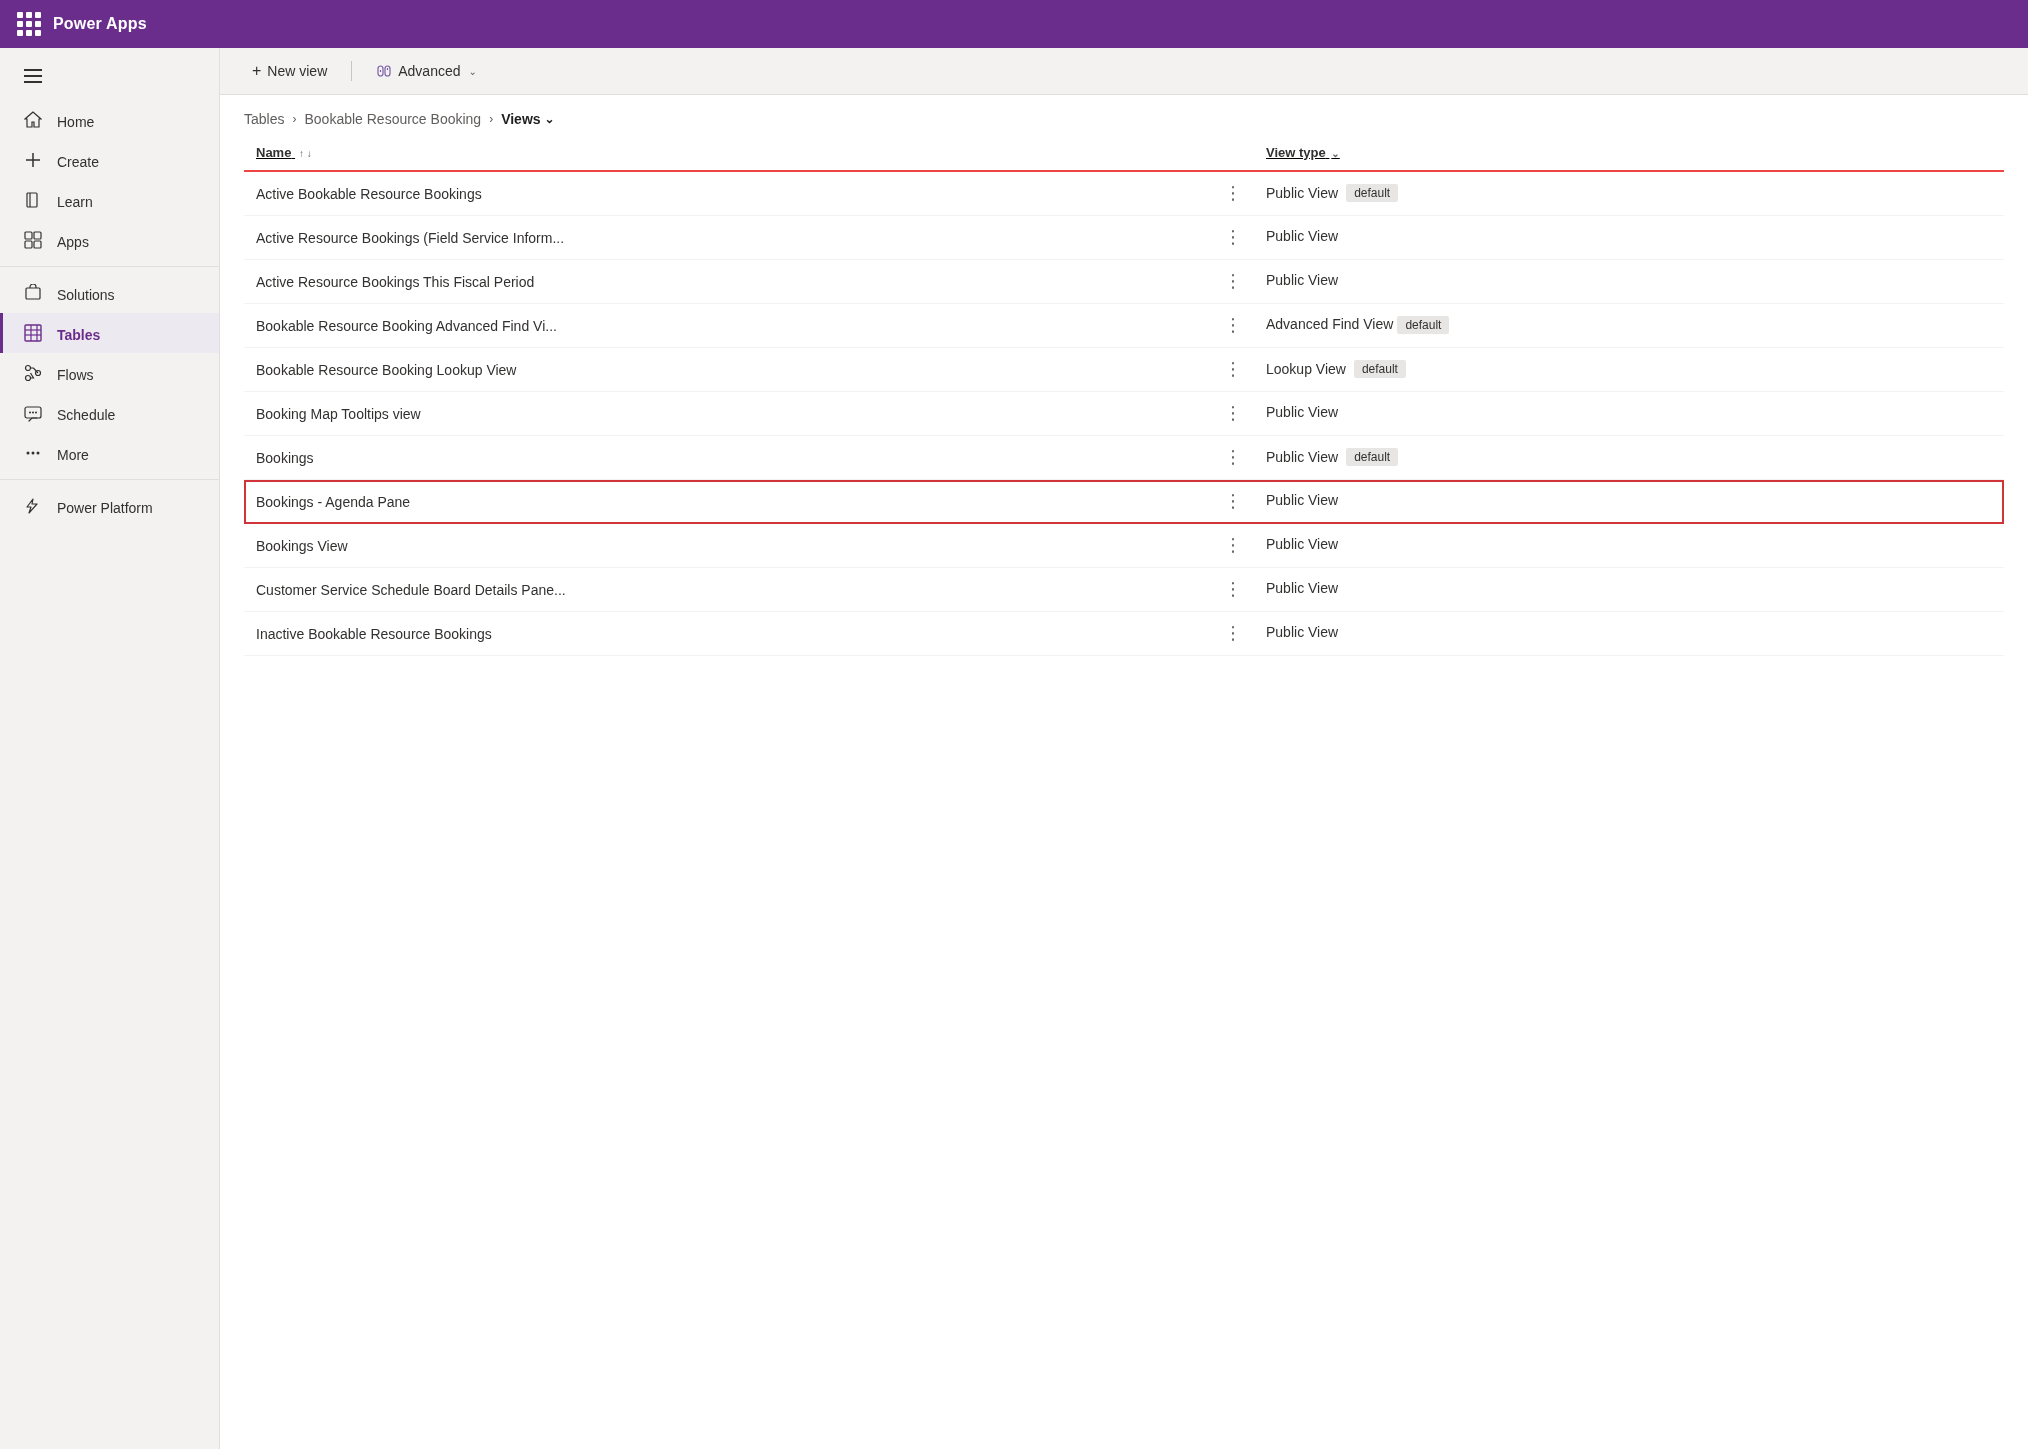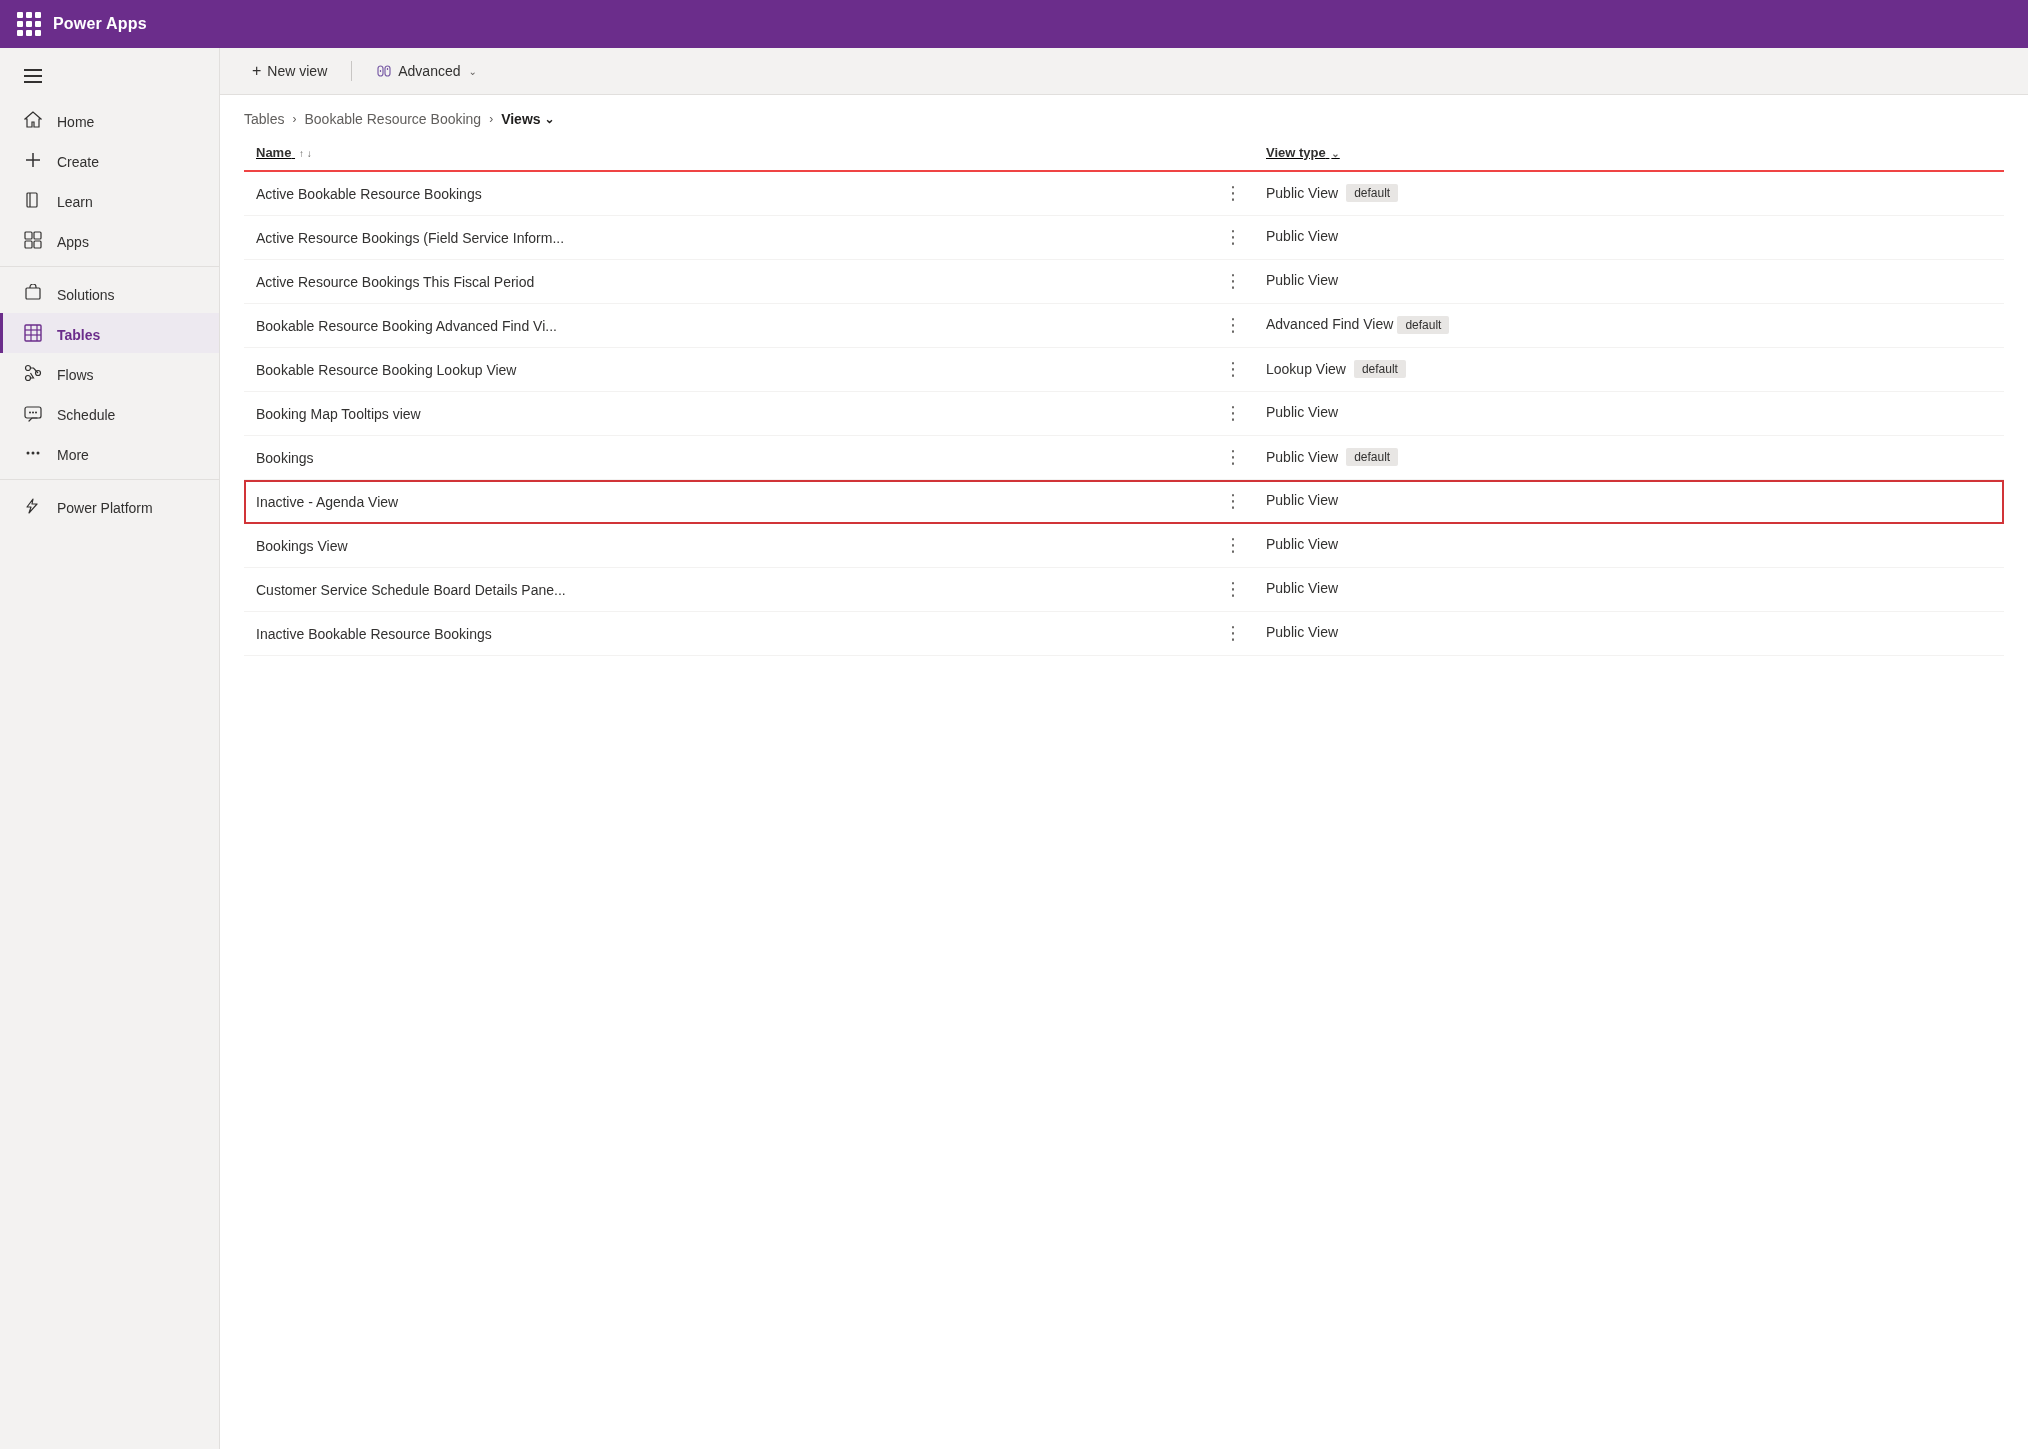--- a/index.html
+++ b/index.html
@@ -466,21 +466,21 @@
             </tr>
             <tr>
               <td class="row-name">Bookings</td>
               <td class="row-actions"><span style="color:#605e5c; font-size:18px; line-height:1;">⋮</span></td>
               <td class="row-type" style="display: flex; align-items: center; gap: 8px; padding: 12px;">
                 <span>Public View</span>
                 <span class="badge">default</span>
               </td>
             </tr>
             <tr class="highlighted">
-              <td class="row-name">Inactive - Agenda View</td>
+              <td class="row-name">Bookings - Agenda Pane</td>
               <td class="row-actions"><span style="color:#605e5c; font-size:18px; line-height:1;">⋮</span></td>
               <td class="row-type" style="display: flex; align-items: center; gap: 8px; padding: 12px;">
                 <span>Public View</span>
               </td>
             </tr>
             <tr>
               <td class="row-name name-indent">Bookings View</td>
               <td class="row-actions"><span style="color:#605e5c; font-size:18px; line-height:1;">⋮</span></td>
               <td class="row-type" style="display: flex; align-items: center; gap: 8px; padding: 12px;">
                 <span>Public View</span>

